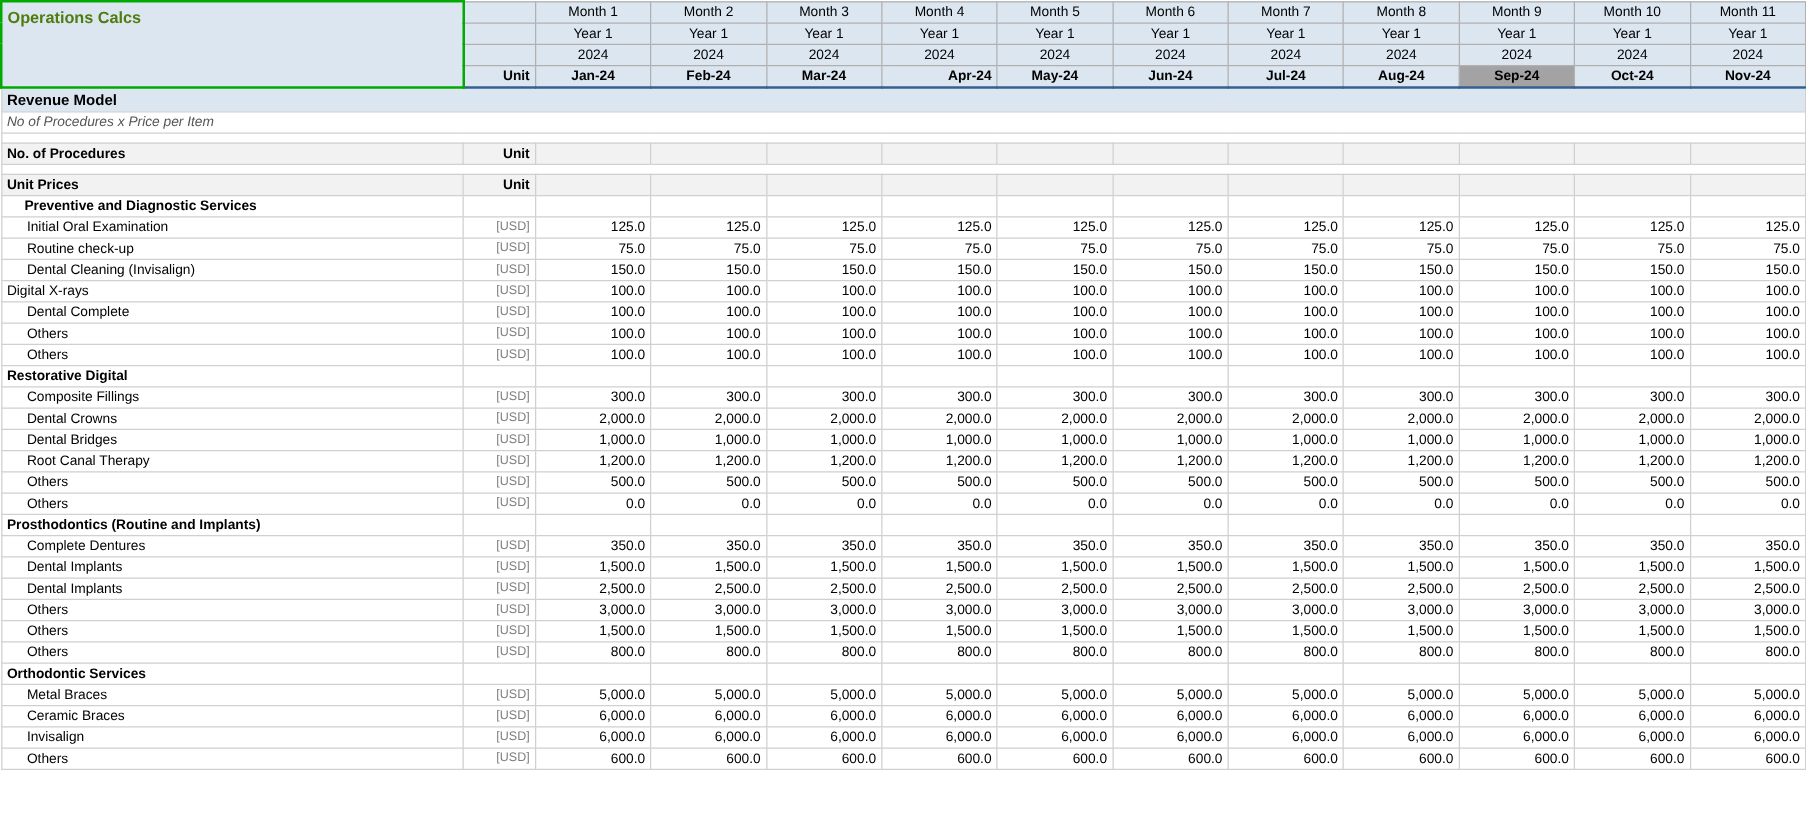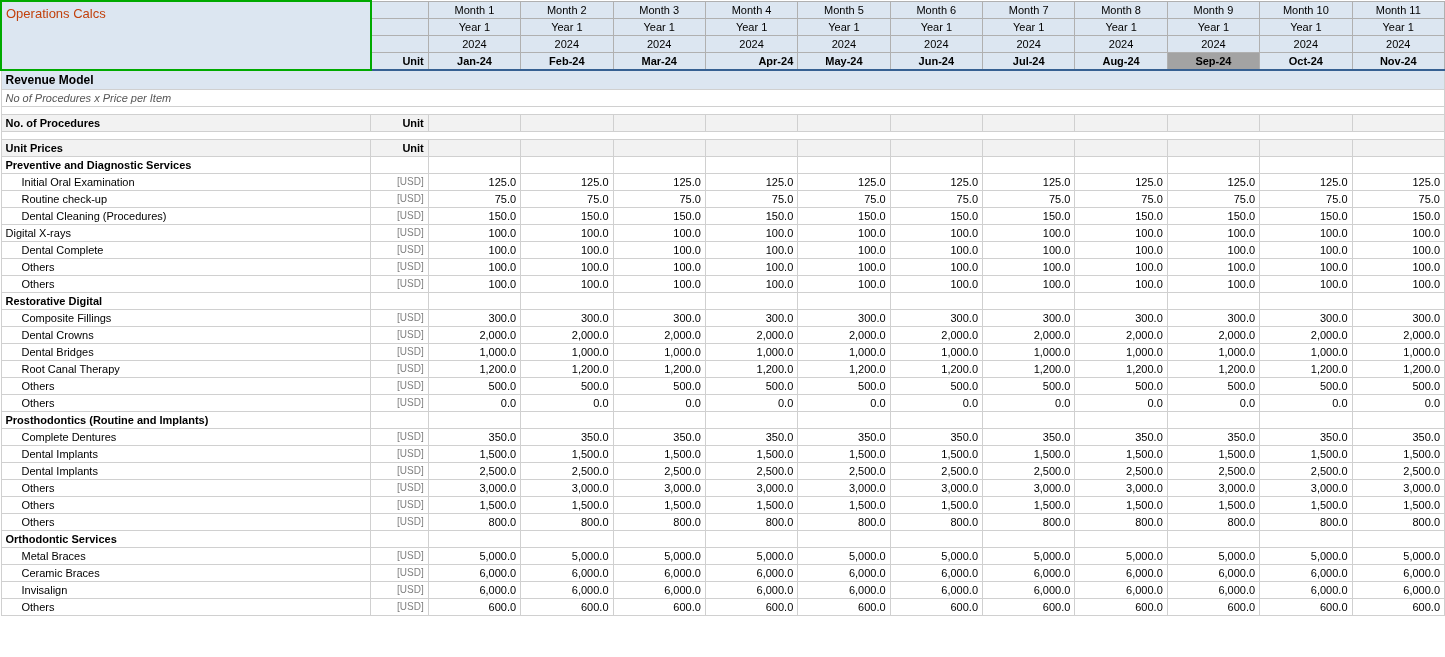--- a/index.html
+++ b/index.html
@@ -37,21 +37,21 @@
       <col class="col-month">
       <col class="col-month">
       <col class="col-month">
       <col class="col-month">
       <col class="col-month">
       <col class="col-month">
     </colgroup>
     <thead>
       <tr class="header-row">
         <th class="col-label title-cell" rowspan="4">
-          <span style="font-size:13px;font-weight:normal;color:#c2410c;">Operations Calcs</span>
+          <span style="font-size:13px;font-weight:bold;color:#4d7c0f;">Operations Calcs</span>
         </th>
         <th class="col-unit" style="background:#dce6f1;"></th>
         <th style="text-align:center;background:#dce6f1;font-weight:normal;">Month 1</th>
         <th style="text-align:center;background:#dce6f1;font-weight:normal;">Month 2</th>
         <th style="text-align:center;background:#dce6f1;font-weight:normal;">Month 3</th>
         <th style="text-align:center;background:#dce6f1;font-weight:normal;">Month 4</th>
         <th style="text-align:center;background:#dce6f1;font-weight:normal;">Month 5</th>
         <th style="text-align:center;background:#dce6f1;font-weight:normal;">Month 6</th>
         <th style="text-align:center;background:#dce6f1;font-weight:normal;">Month 7</th>
         <th style="text-align:center;background:#dce6f1;font-weight:normal;">Month 8</th>
@@ -139,21 +139,21 @@
           <td></td>
           <td></td>
           <td></td>
           <td></td>
           <td></td>
           <td></td>
           <td></td>
           <td></td>
         </tr>
         <tr>
-          <td style="font-weight: bold; padding-left: 4px;">Preventive and Diagnostic Services</td>
+          <td style="font-weight: bold; padding-left: 18px;">Preventive and Diagnostic Services</td>
           <td></td>
           <td></td>
           <td></td>
           <td></td>
           <td></td>
           <td></td>
           <td></td>
           <td></td>
           <td></td>
           <td></td>
@@ -184,21 +184,21 @@
           <td style="text-align: right; padding-right: 4px;">75.0</td>
           <td style="text-align: right; padding-right: 4px;">75.0</td>
           <td style="text-align: right; padding-right: 4px;">75.0</td>
           <td style="text-align: right; padding-right: 4px;">75.0</td>
           <td style="text-align: right; padding-right: 4px;">75.0</td>
           <td style="text-align: right; padding-right: 4px;">75.0</td>
           <td style="text-align: right; padding-right: 4px;">75.0</td>
           <td style="text-align: right; padding-right: 4px;">75.0</td>
         </tr>
         <tr>
-          <td style="padding-left: 20px;">Dental Cleaning (Procedures)</td>
+          <td style="padding-left: 20px;">Dental Cleaning (Invisalign)</td>
           <td style="color: rgb(127, 127, 127); font-size: 10px; text-align: right;">[USD]</td>
           <td style="text-align: right; padding-right: 4px;">150.0</td>
           <td style="text-align: right; padding-right: 4px;">150.0</td>
           <td style="text-align: right; padding-right: 4px;">150.0</td>
           <td style="text-align: right; padding-right: 4px;">150.0</td>
           <td style="text-align: right; padding-right: 4px;">150.0</td>
           <td style="text-align: right; padding-right: 4px;">150.0</td>
           <td style="text-align: right; padding-right: 4px;">150.0</td>
           <td style="text-align: right; padding-right: 4px;">150.0</td>
           <td style="text-align: right; padding-right: 4px;">150.0</td>

